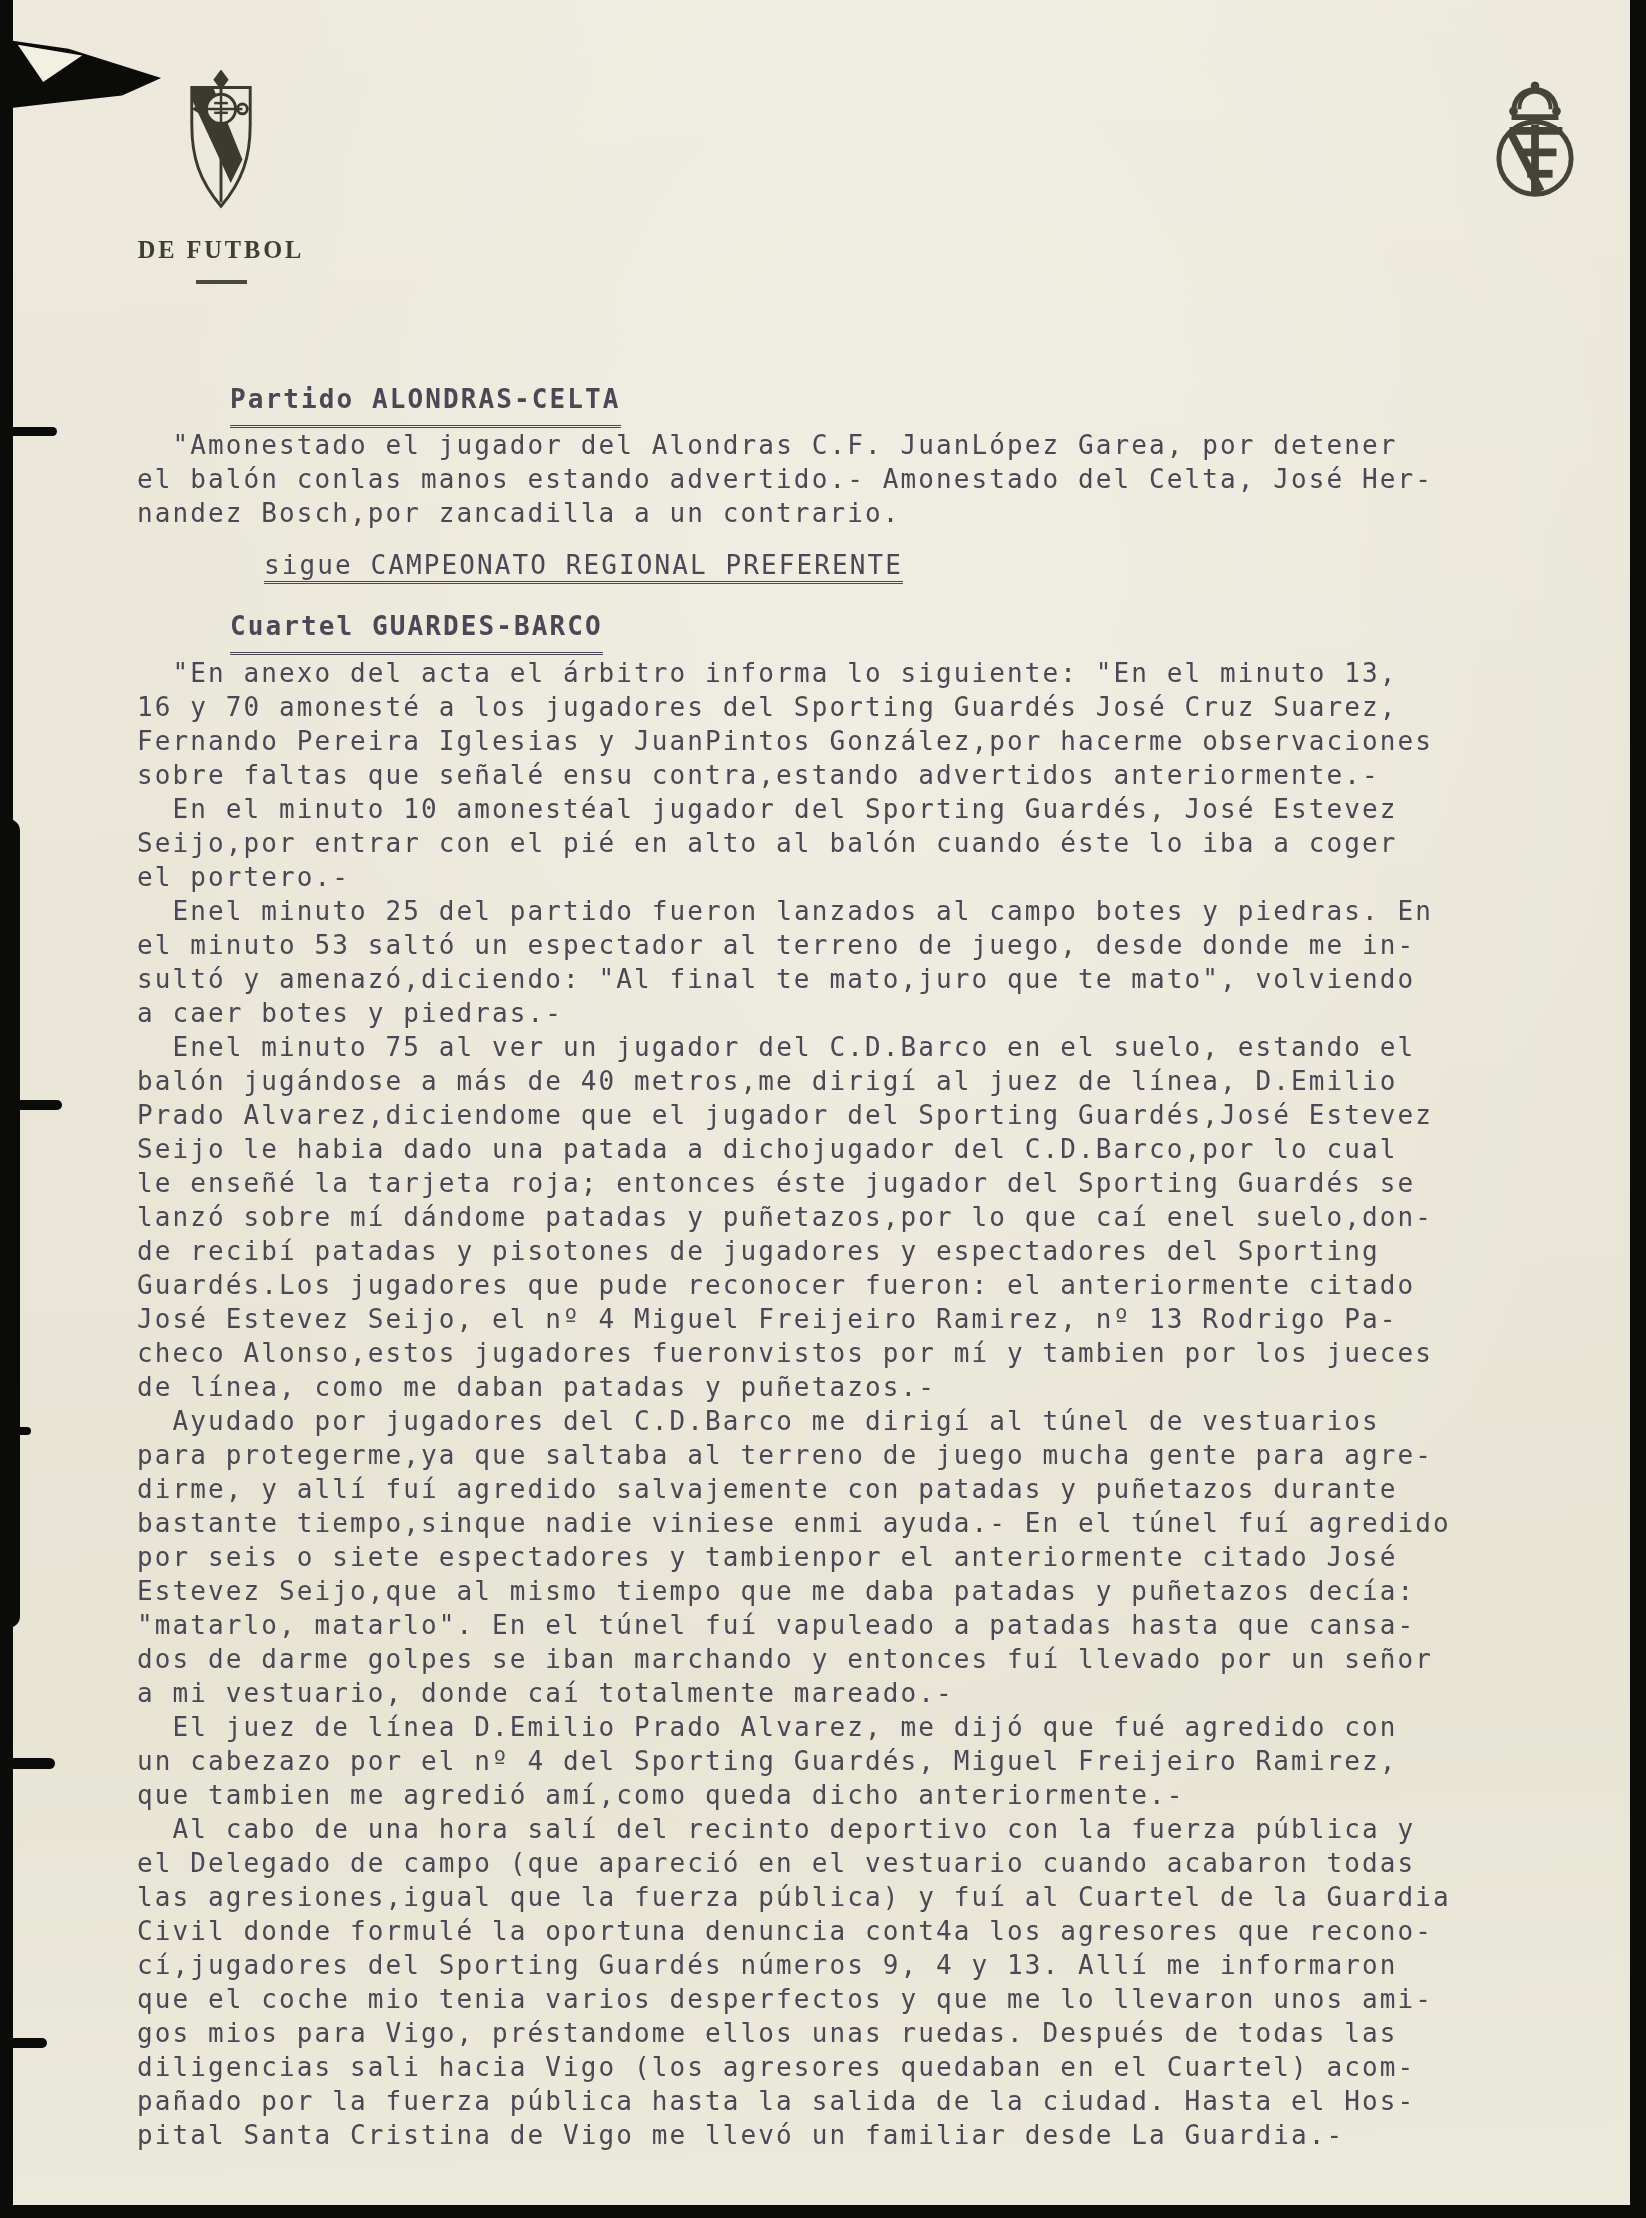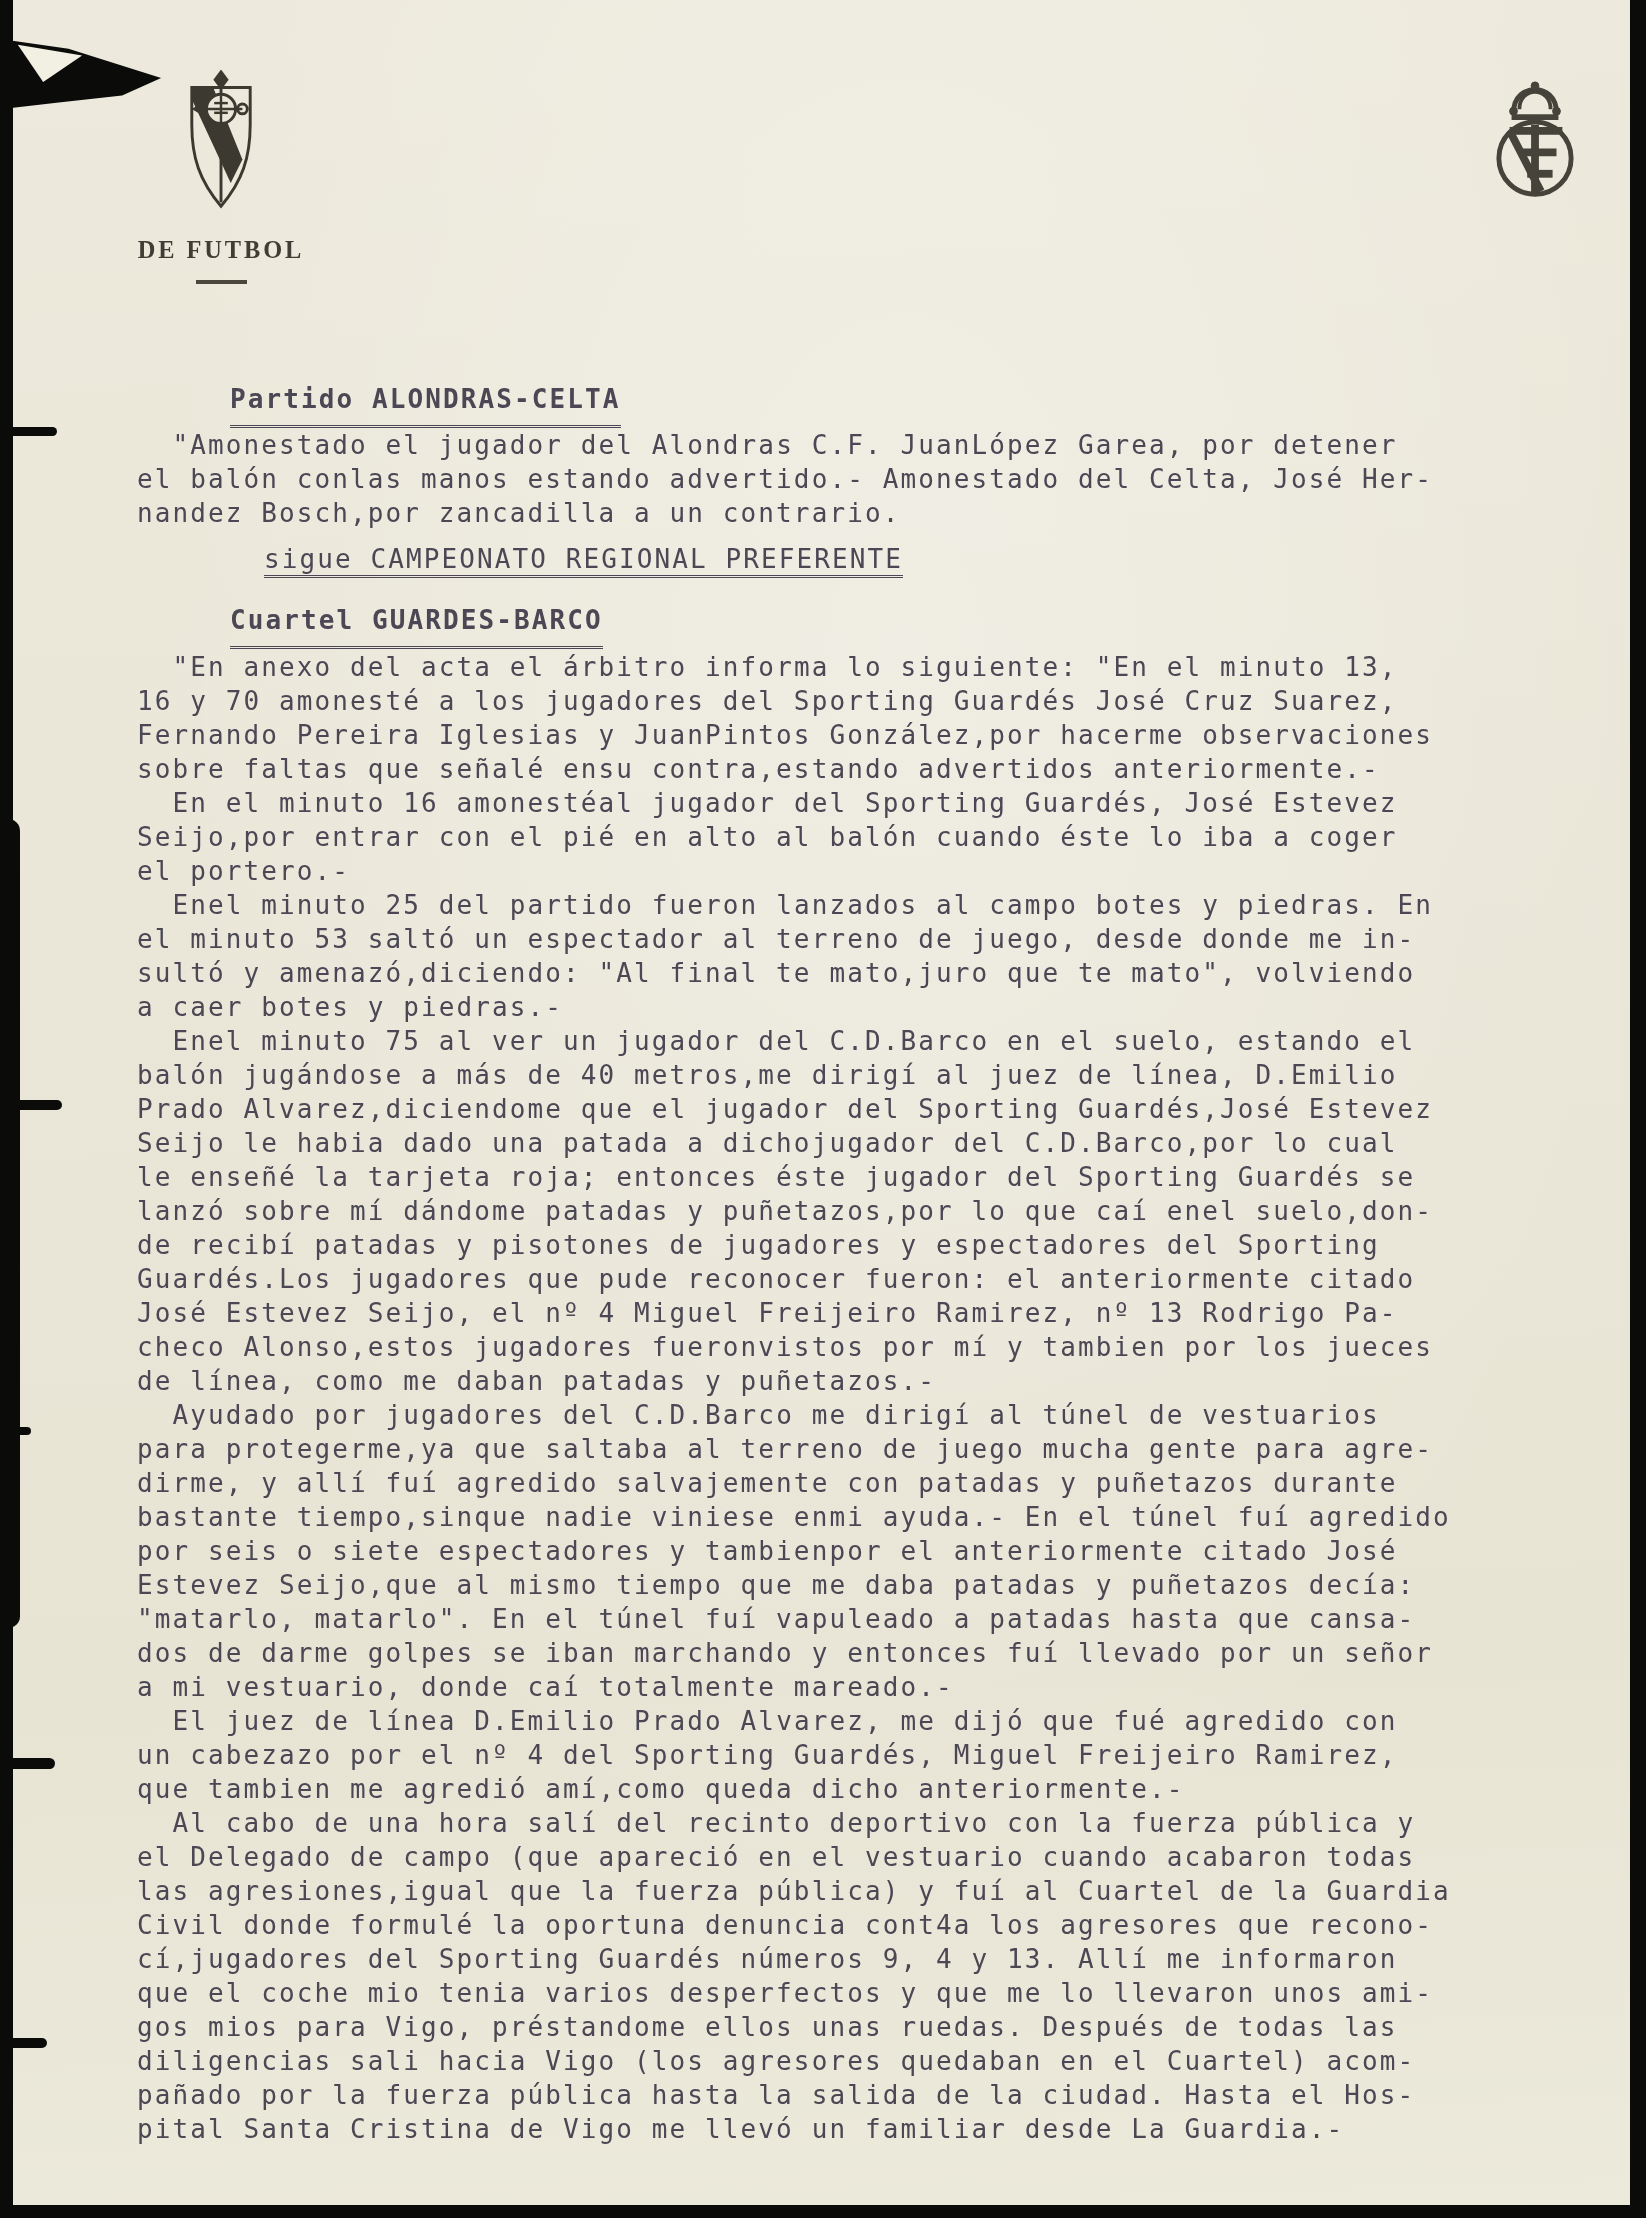--- a/index.html
+++ b/index.html
@@ -42,21 +42,21 @@
     position:absolute;left:137px;top:382px;width:1402px;
     font-size:26px;line-height:34px;letter-spacing:2.1px;
   }
   .match-title{
     font-size:26px;font-weight:bold;letter-spacing:2.1px;
     margin:0 0 11.7px 93px;
   }
   .match-title span{border-bottom:3.9px double #4b4754;padding-bottom:11px;}
   .title-2{margin-top:27px;margin-bottom:13.7px;}
   .typed-para{margin:0;white-space:pre-wrap;}
-  .footnote{margin:12px 0 0 127px;}
+  .footnote{margin:18px 0 0 127px;}
   .footnote span{border-bottom:3.9px double #4b4754;padding-bottom:1px;}
 </style>
 </head>
 <body>
 
 <div class="scan">
 
   <div class="edge edge-left"></div>
   <div class="edge edge-left-bulge"></div>
   <div class="edge edge-right"></div>
@@ -123,21 +123,21 @@
 nandez Bosch,por zancadilla a un contrario.</p>
 
     <div class="footnote"><span>sigue CAMPEONATO REGIONAL PREFERENTE</span></div>
 
     <h2 class="match-title title-2"><span>Cuartel GUARDES-BARCO</span></h2>
 
     <p class="typed-para">  "En anexo del acta el árbitro informa lo siguiente: "En el minuto 13,
 16 y 70 amonesté a los jugadores del Sporting Guardés José Cruz Suarez,
 Fernando Pereira Iglesias y JuanPintos González,por hacerme observaciones
 sobre faltas que señalé ensu contra,estando advertidos anteriormente.-</p>
-    <p class="typed-para">  En el minuto 16 amonestéal jugador del Sporting Guardés, José Estevez
+    <p class="typed-para">  En el minuto 10 amonestéal jugador del Sporting Guardés, José Estevez
 Seijo,por entrar con el pié en alto al balón cuando éste lo iba a coger
 el portero.-</p>
     <p class="typed-para">  Enel minuto 25 del partido fueron lanzados al campo botes y piedras. En
 el minuto 53 saltó un espectador al terreno de juego, desde donde me in-
 sultó y amenazó,diciendo: "Al final te mato,juro que te mato", volviendo
 a caer botes y piedras.-</p>
     <p class="typed-para">  Enel minuto 75 al ver un jugador del C.D.Barco en el suelo, estando el
 balón jugándose a más de 40 metros,me dirigí al juez de línea, D.Emilio
 Prado Alvarez,diciendome que el jugador del Sporting Guardés,José Estevez
 Seijo le habia dado una patada a dichojugador del C.D.Barco,por lo cual

